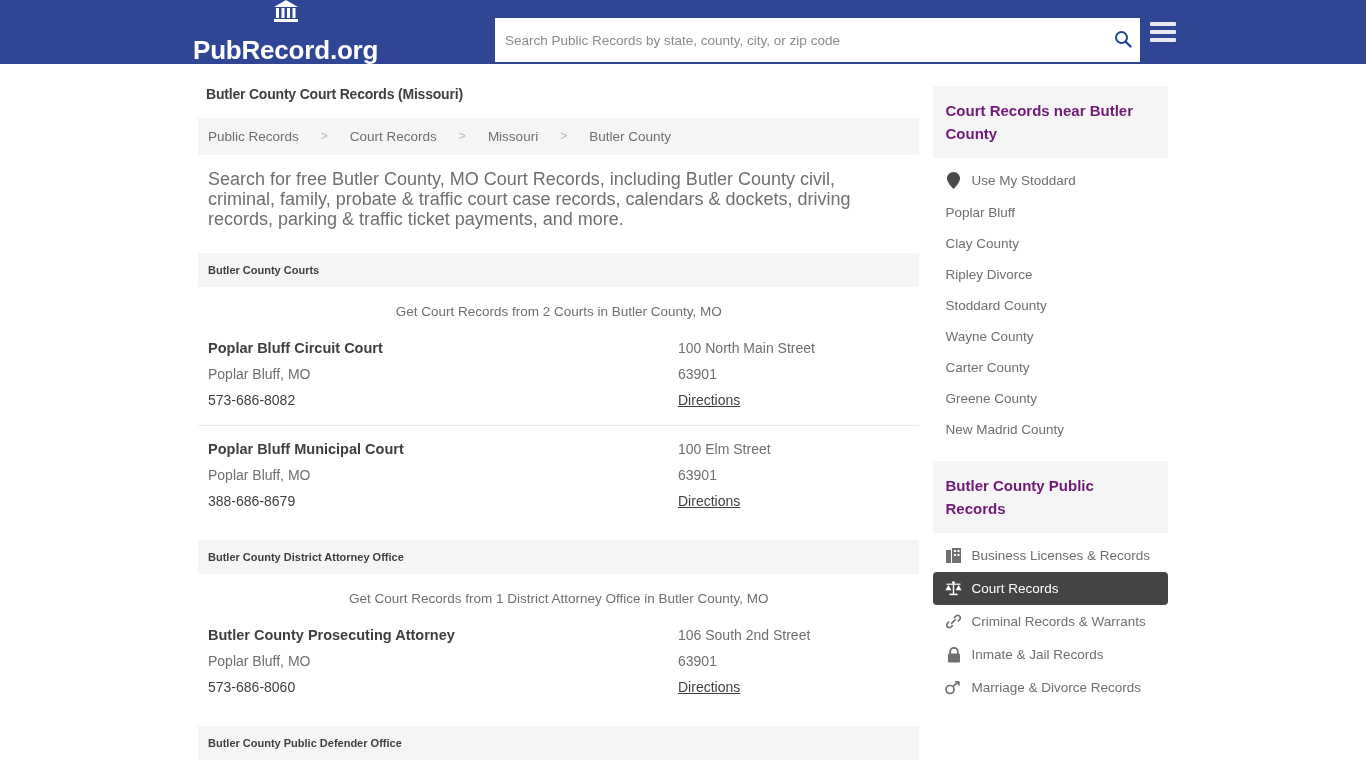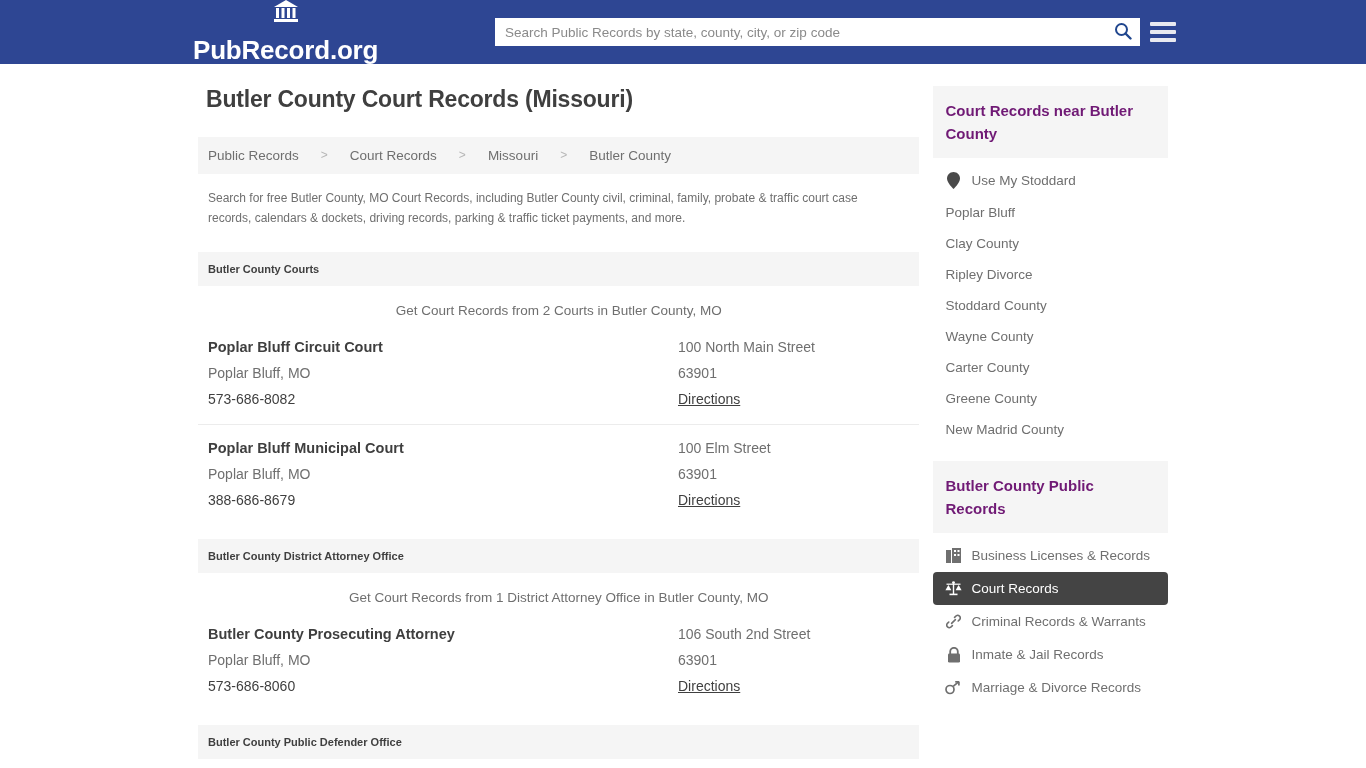--- a/index.html
+++ b/index.html
@@ -34,21 +34,21 @@
     font-size: 26px;
     font-weight: bold;
     letter-spacing: -0.2px;
     white-space: nowrap;
   }
   .search-wrap {
     position: absolute;
     left: 495px;
     top: 18px;
     width: 645px;
-    height: 28px;
+    height: 44px;
     background: #ffffff;
     display: flex;
     align-items: center;
   }
   .search-input {
     flex: 1;
     border: 0;
     outline: none;
     height: 26px;
     padding: 0 10px;
@@ -87,23 +87,23 @@
     width: 970px;
     margin: 0 auto;
     padding-top: 22px;
     display: flex;
     gap: 14px;
   }
   .main-col { width: 726px; }
   .side-col { width: 236px; }
 
   h1.page-title {
-    font-size: 23px;
+    font-size: 14px;
     color: #3f3f3f;
-    margin: 0 0 24px 8px;
+    margin: 0 0 16px 8px;
     font-weight: bold;
     letter-spacing: -0.2px;
   }
 
   
   .breadcrumb {
     background: #f5f5f5;
     padding: 11px 10px;
     font-size: 13.5px;
     color: #6f6f6f;
@@ -112,21 +112,21 @@
     flex-wrap: wrap;
     gap: 15px;
   }
   .breadcrumb a {
     color: #6f6f6f;
     text-decoration: none;
   }
   .bc-sep { color: #b6b6b6; padding: 0 7px; font-size: 12px; }
 
   .intro {
-    font-size: 12px;
+    font-size: 18px;
     line-height: 20px;
     color: #6f6f6f;
     padding: 14px 10px 10px 10px;
     max-width: 712px;
   }
 
   
   .section-head {
     background: #f5f5f5;
     padding: 11px 10px;

